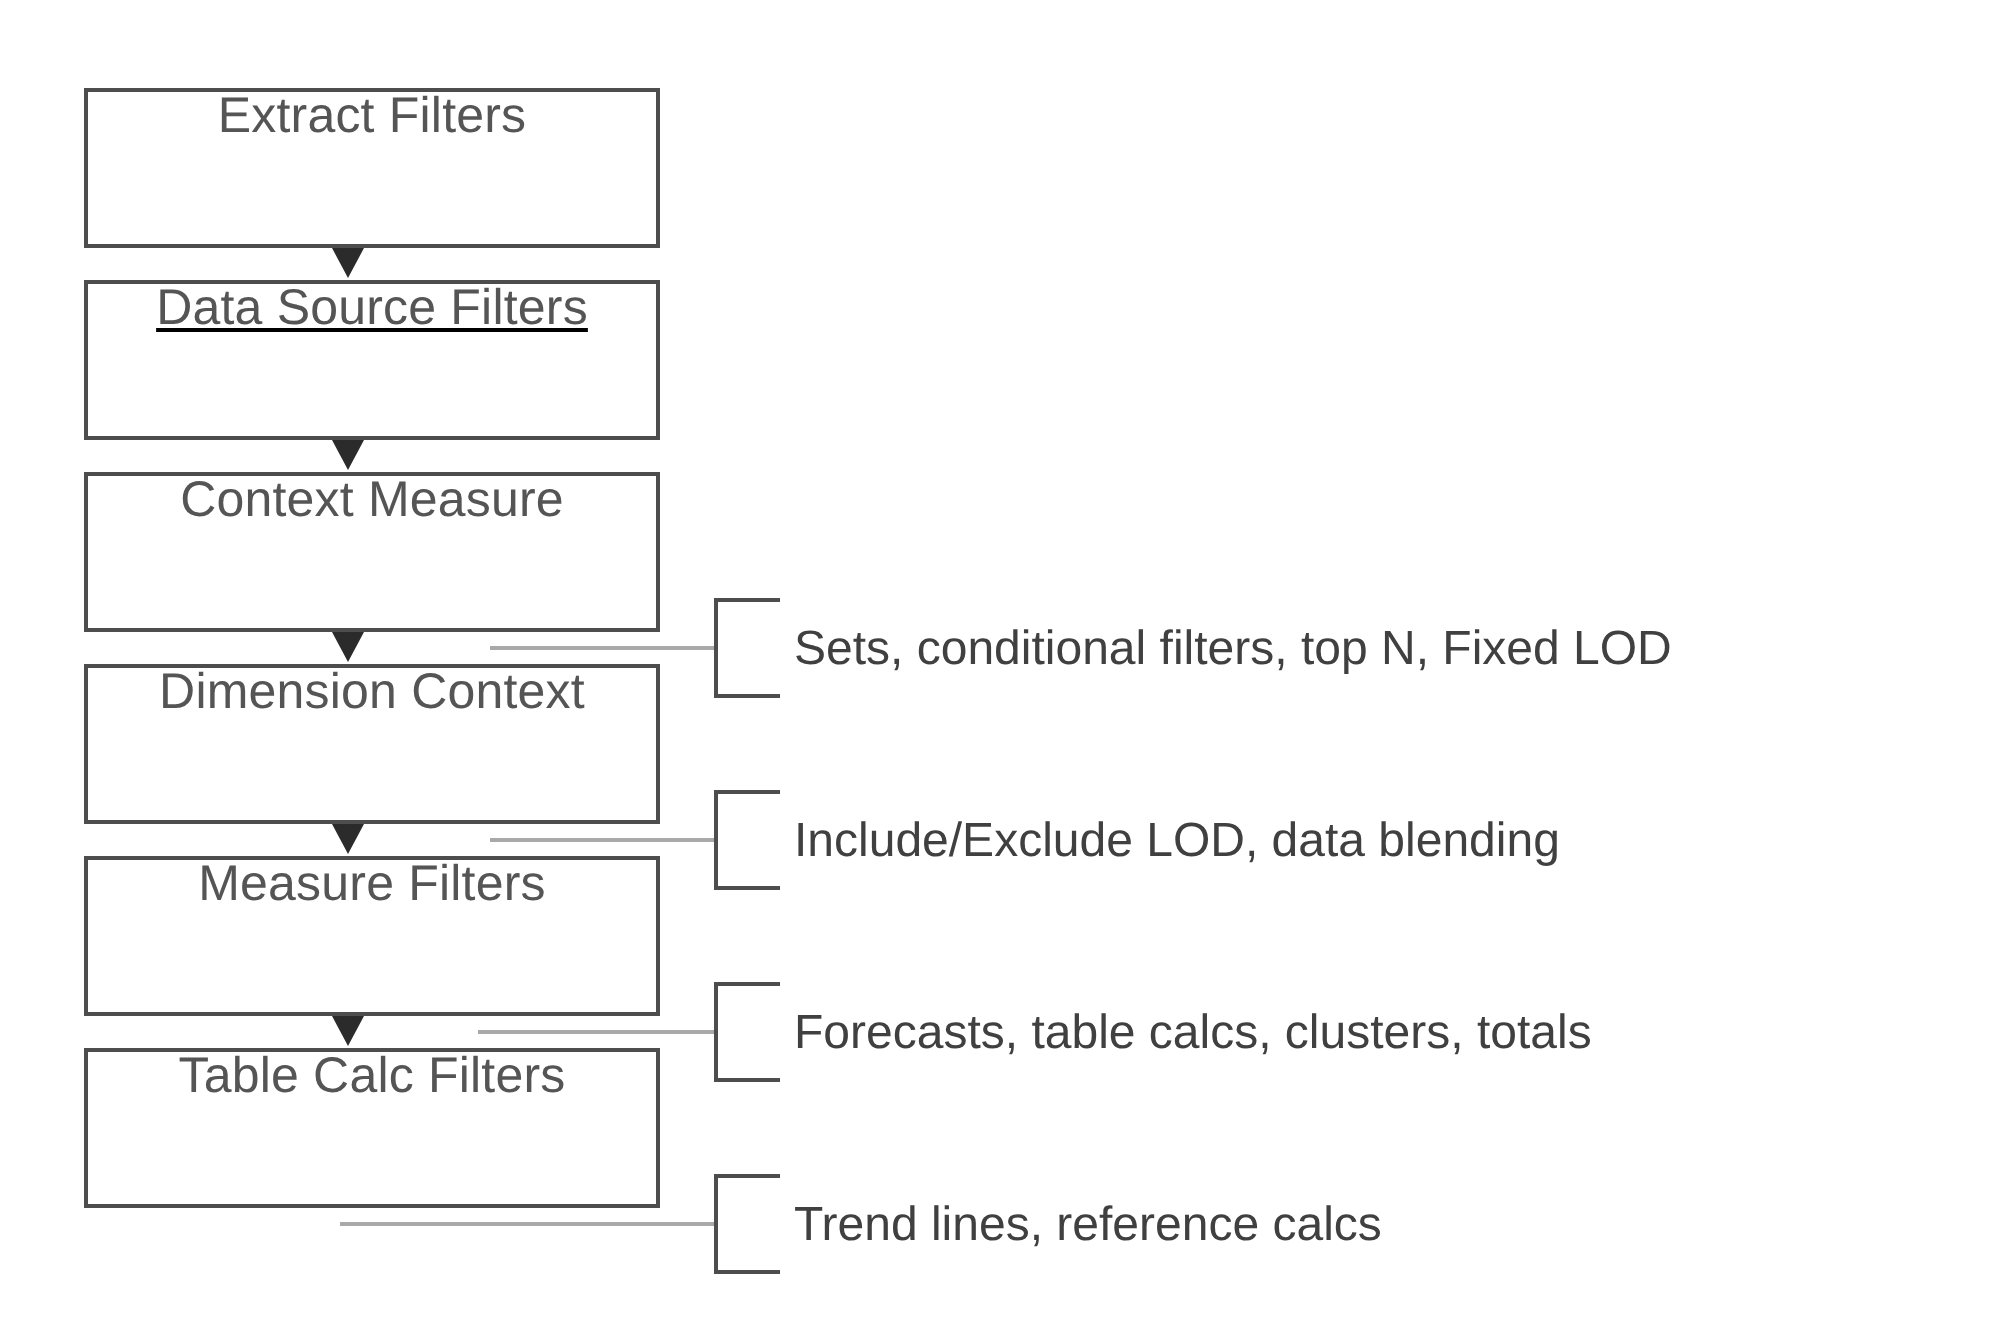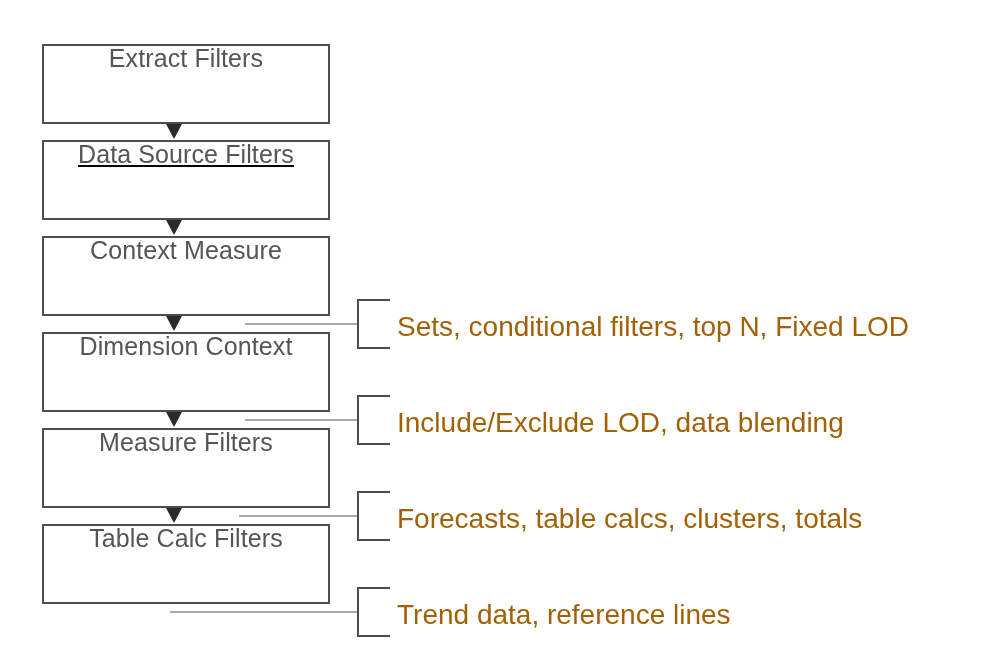--- a/index.html
+++ b/index.html
@@ -70,23 +70,23 @@
     border-top: 2px solid #4d4d4d;
     border-bottom: 2px solid #4d4d4d;
     border-left: 2px solid #4d4d4d;
     z-index: 3;
   }
 
   
   .annotation-text {
     position: absolute;
     left: 397px;
-    font-size: 28px;
+    font-size: 24px;
     line-height: 1;
-    color: #a16207;
+    color: #404040;
     white-space: nowrap;
     z-index: 3;
   }
 </style>
 </head>
 <body>
 
 <div id="canvas">
 
   <div class="flow-box" style="top:44px;">
@@ -120,15 +120,15 @@
   <div class="connector-line" style="top:611px; left:170px; width:189px;"></div>
 
   <div class="bracket" style="top:299px; height:50px;"></div>
   <div class="bracket" style="top:395px; height:50px;"></div>
   <div class="bracket" style="top:491px; height:50px;"></div>
   <div class="bracket" style="top:587px; height:50px;"></div>
 
   <div class="annotation-text" style="top:313px;">Sets, conditional filters, top N, Fixed LOD</div>
   <div class="annotation-text" style="top:409px;">Include/Exclude LOD, data blending</div>
   <div class="annotation-text" style="top:505px;">Forecasts, table calcs, clusters, totals</div>
-  <div class="annotation-text" style="top:601px;">Trend data, reference lines</div>
+  <div class="annotation-text" style="top:601px;">Trend lines, reference calcs</div>
 
 </div>
 
 </body></html>

